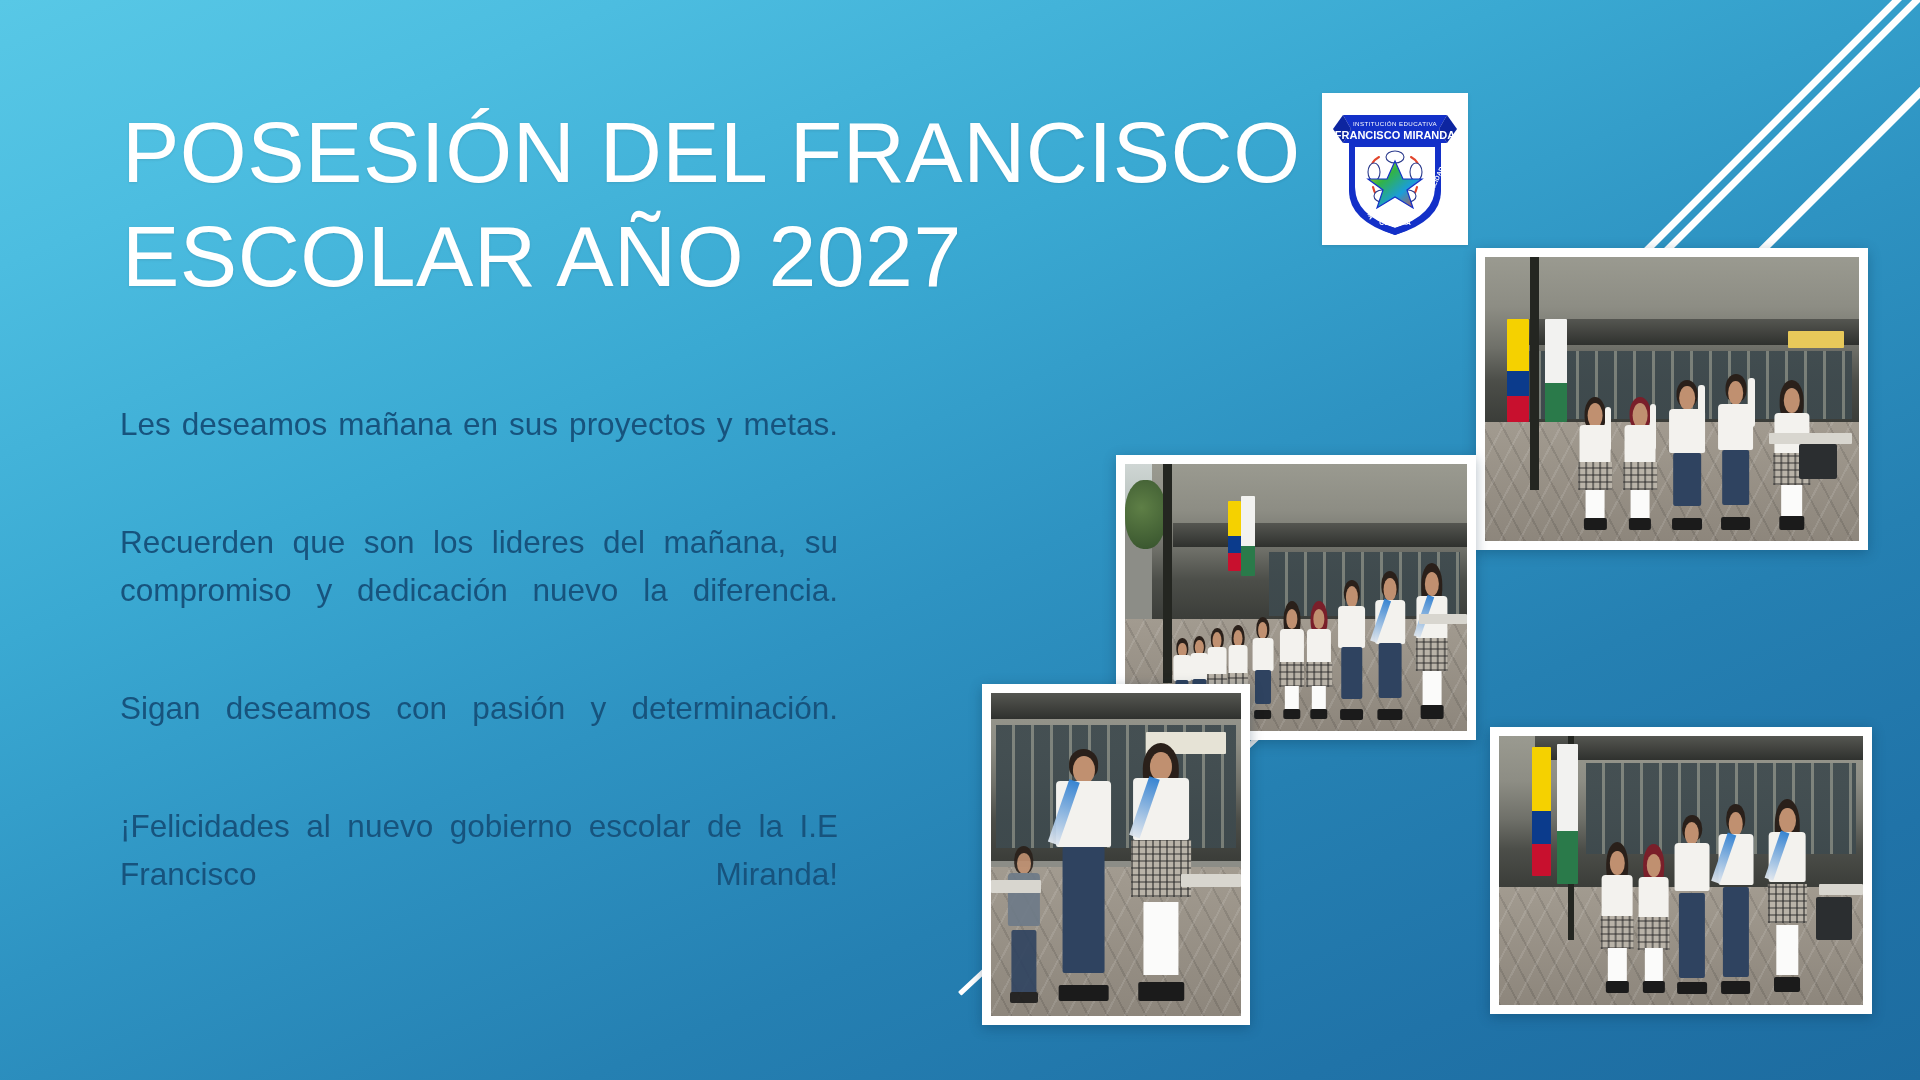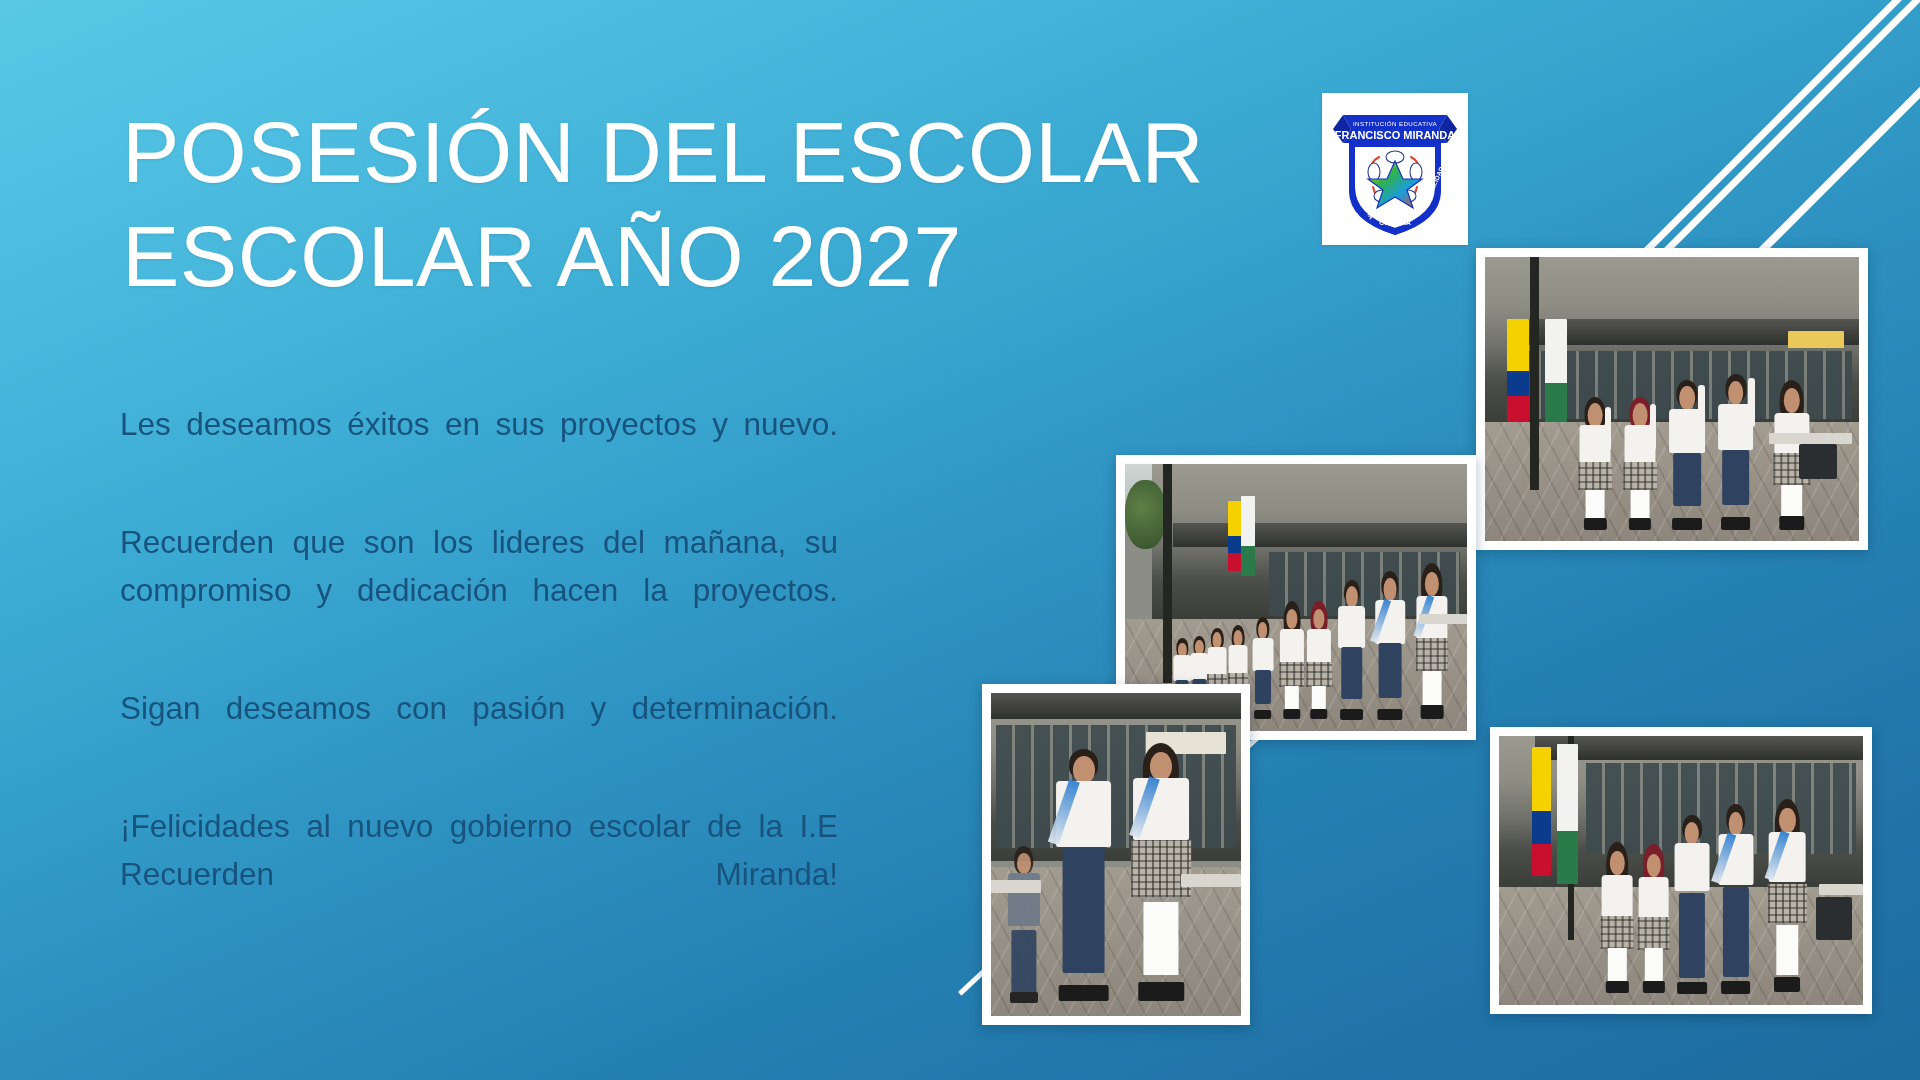--- a/index.html
+++ b/index.html
@@ -162,29 +162,29 @@
   <div class="diag-group" style="left:1600px; top:-40px; width:400px; height:340px;">
     <div class="diag" style="left:352px; top:-10px; width:460px; height:7px; transform:rotate(135deg);"></div>
     <div class="diag" style="left:372px; top:-10px; width:460px; height:7px; transform:rotate(135deg);"></div>
     <div class="diag" style="left:430px; top:28px; width:400px; height:8px; transform:rotate(135deg);"></div>
   </div>
 
   <div class="diag" style="left:958px; top:992px; width:54px; height:5px; transform:rotate(-43deg);"></div>
   <div class="diag" style="left:1232px; top:758px; width:46px; height:5px; transform:rotate(-43deg);"></div>
 
   <div class="title-block">
-    <div class="title-line">POSESIÓN DEL ESCOLAR</div>
+    <div class="title-line">POSESIÓN DEL FRANCISCO</div>
     <div class="title-line">ESCOLAR AÑO 2027</div>
   </div>
 
   <div class="body-block">
-    <p class="para">Les deseamos éxitos en sus proyectos y nuevo.</p>
-    <p class="para">Recuerden que son los lideres del mañana, su compromiso y dedicación hacen la proyectos.</p>
+    <p class="para">Les deseamos mañana en sus proyectos y metas.</p>
+    <p class="para">Recuerden que son los lideres del mañana, su compromiso y dedicación nuevo la diferencia.</p>
     <p class="para">Sigan deseamos con pasión y determinación.</p>
-    <p class="para">¡Felicidades al nuevo gobierno escolar de la I.E Recuerden Miranda!</p>
+    <p class="para">¡Felicidades al nuevo gobierno escolar de la I.E Francisco Miranda!</p>
   </div>
 
   <div class="logo-card">
     <svg width="132" height="140" viewBox="0 0 132 140">
 
       <path d="M14 16 L118 16 L110 30 L118 44 L14 44 L22 30 Z" fill="#1330c8"></path>
       <path d="M14 16 L22 30 L14 44 L4 30 Z" fill="#0d25a0"></path>
       <path d="M118 16 L128 30 L118 44 L110 30 Z" fill="#0d25a0"></path>
 
       <path d="M20 42 L112 42 L112 92 Q112 122 66 136 Q20 122 20 92 Z" fill="#1330c8"></path>

